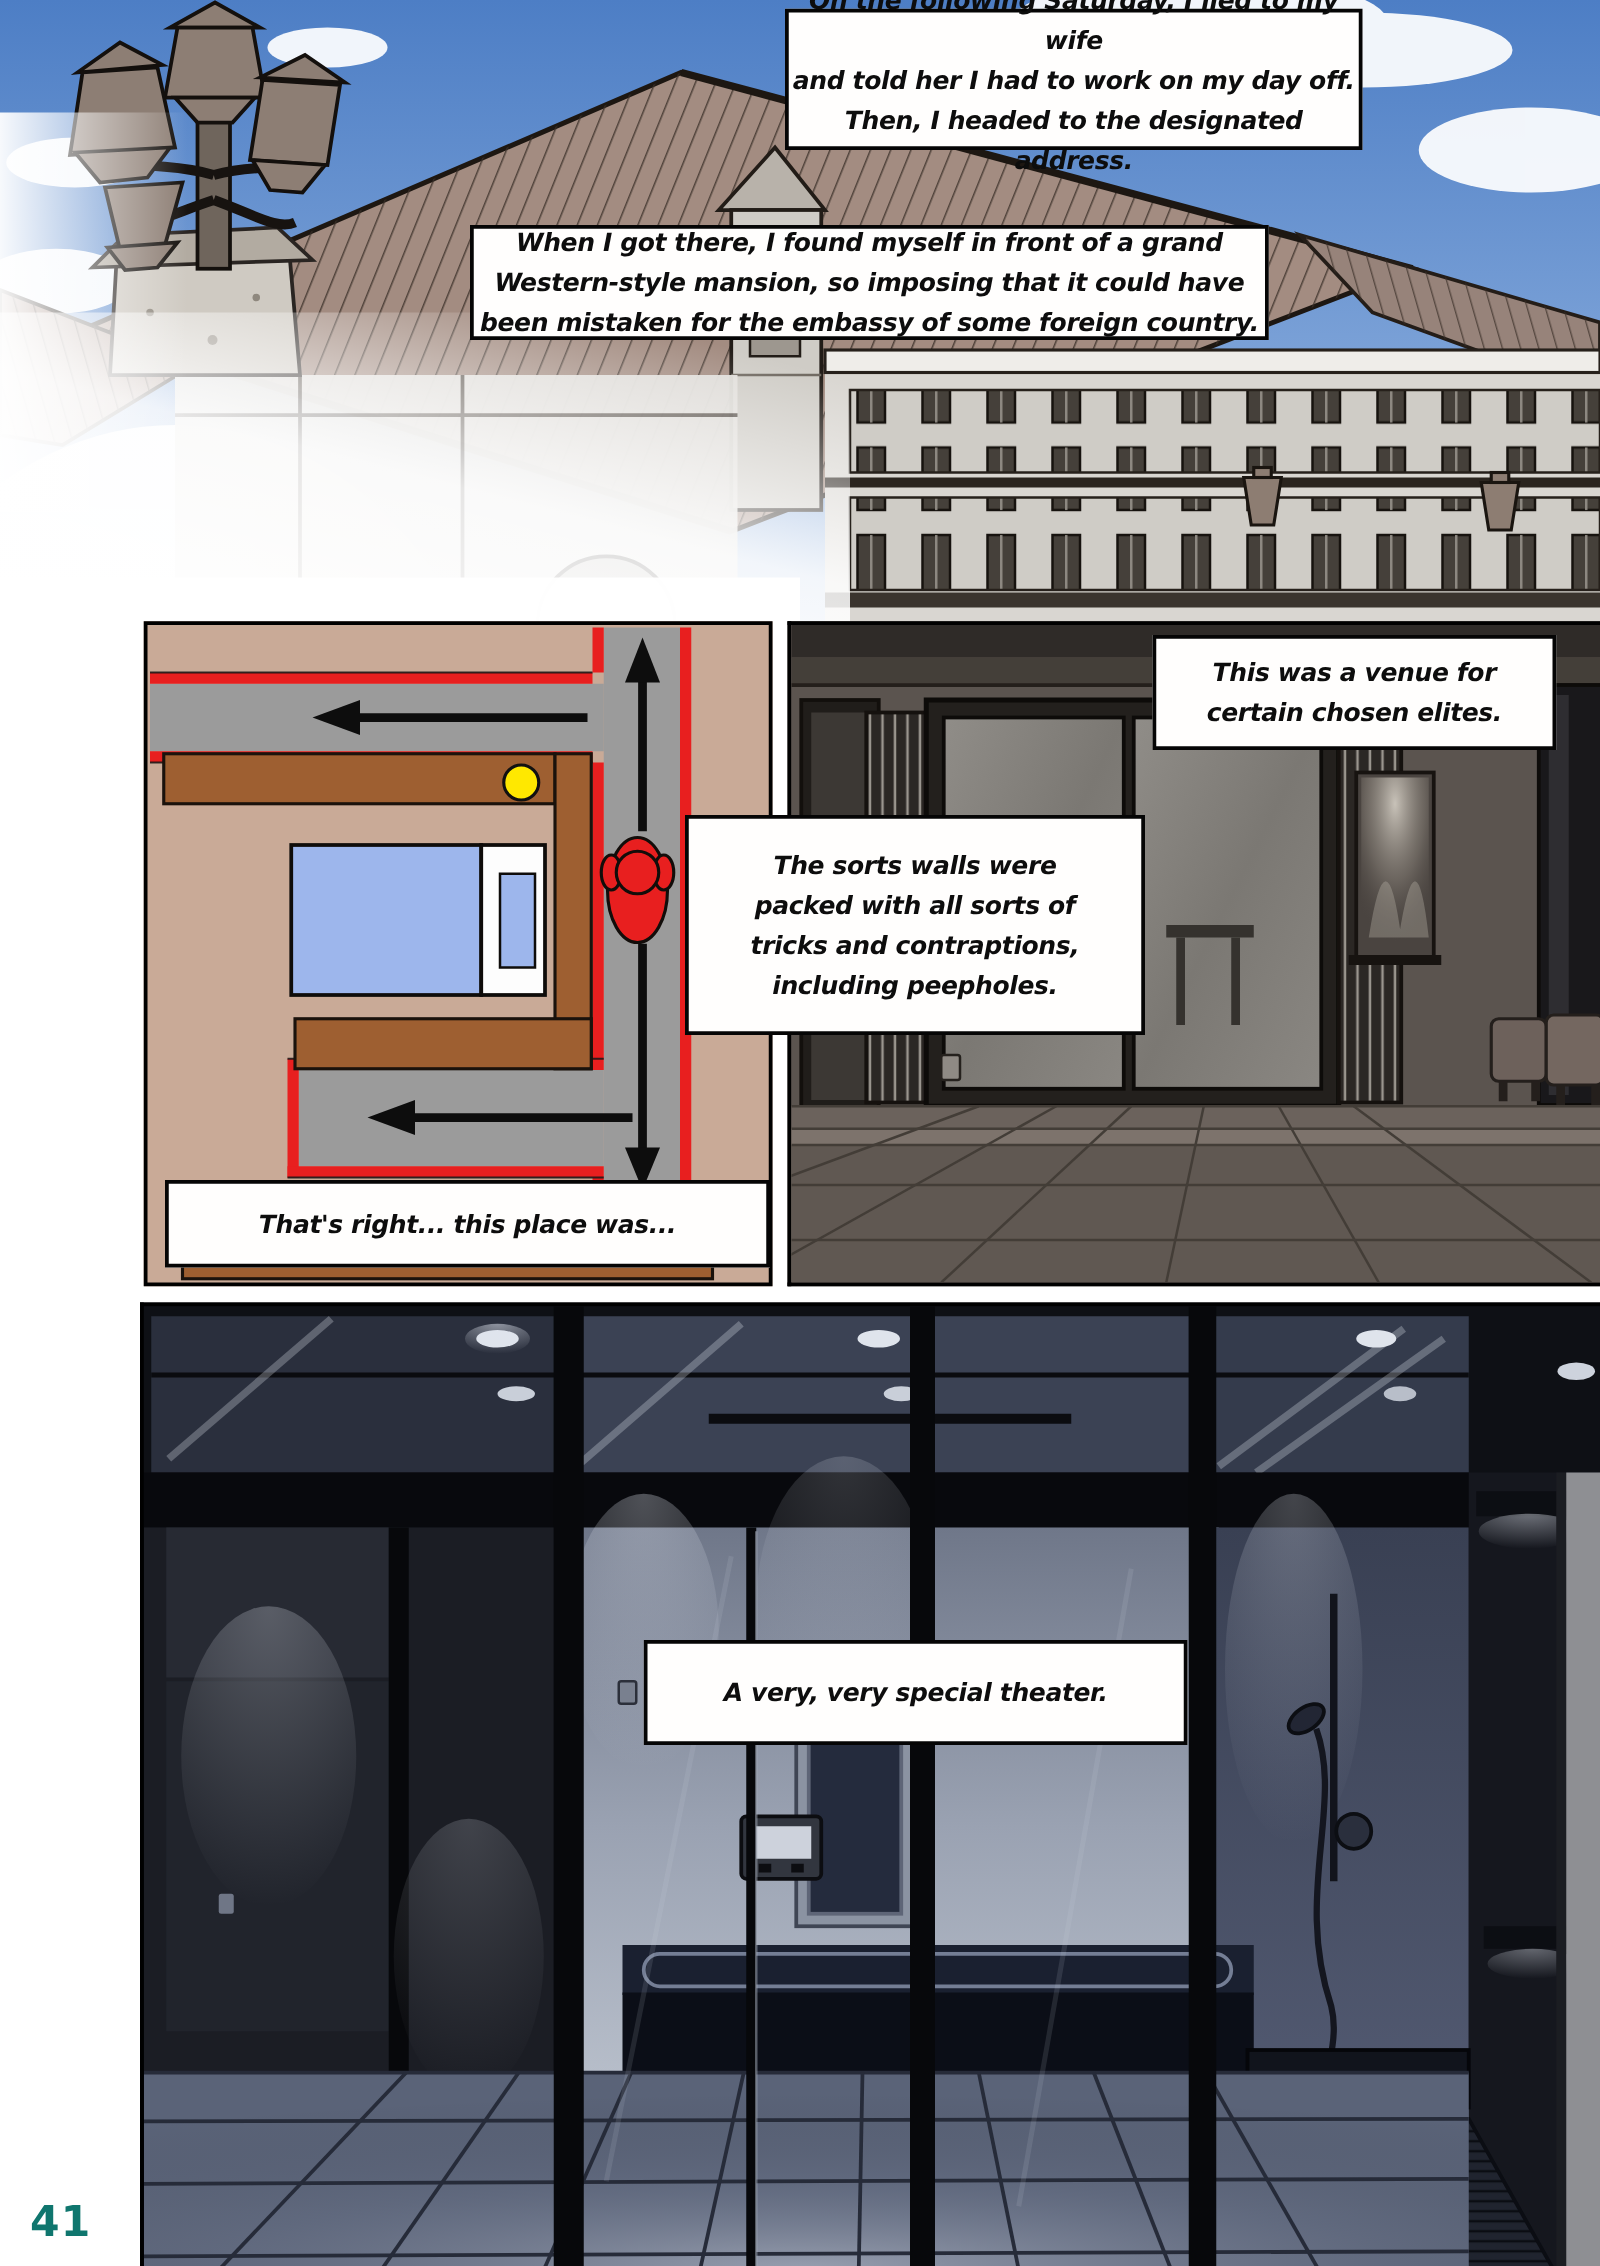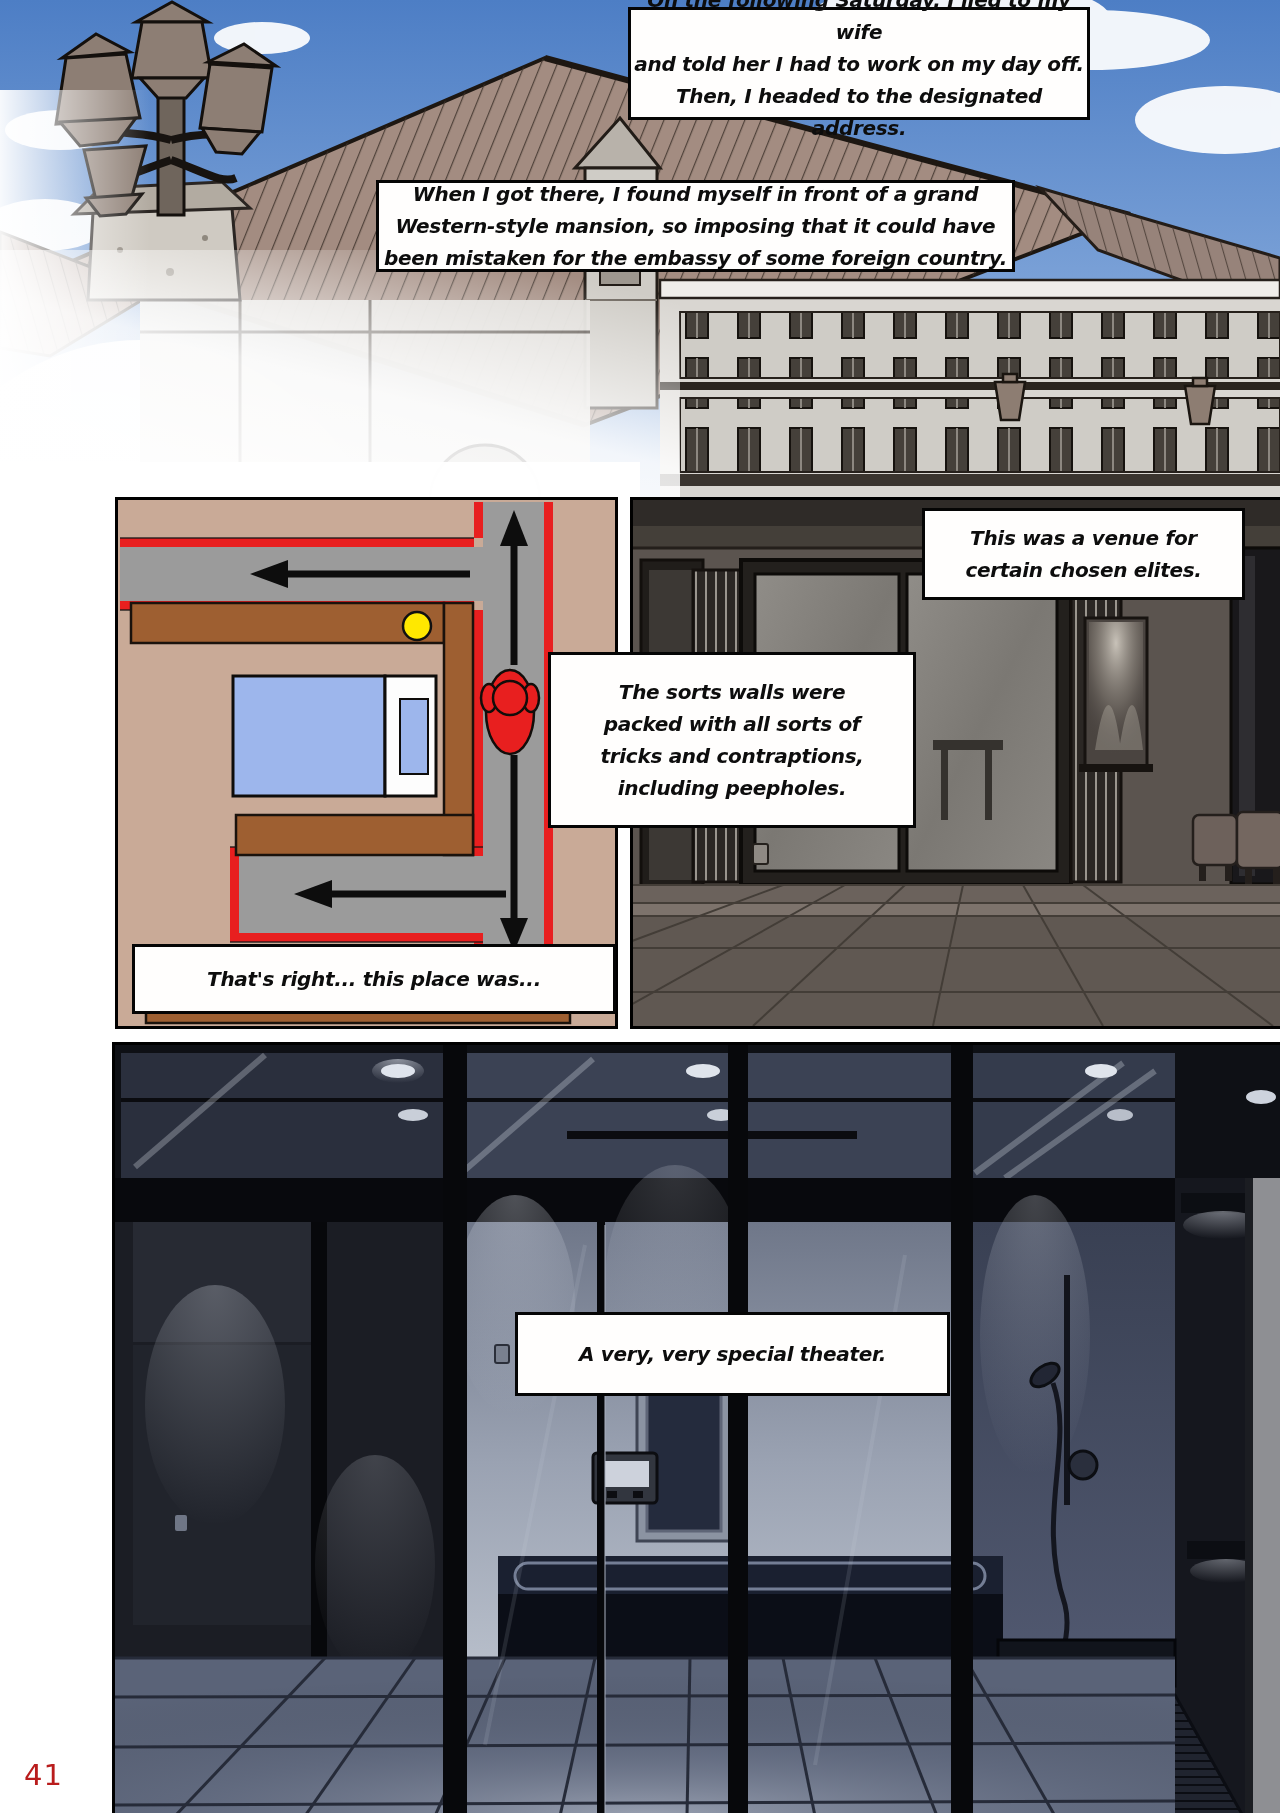--- a/index.html
+++ b/index.html
@@ -4,22 +4,22 @@
 <style>
   html,body{margin:0;padding:0;background:#ffffff;}
   #page{position:relative;width:1280px;height:1813px;background:#ffffff;overflow:hidden;
         font-family:"DejaVu Sans",sans-serif;}
   .panel{position:absolute;box-sizing:border-box;overflow:hidden;}
   .caption{position:absolute;box-sizing:border-box;background:#fffefd;border:3px solid #050505;
            color:#0d0d0d;display:flex;align-items:center;justify-content:center;
            font-family:"DejaVu Sans",sans-serif;font-style:italic;font-weight:700;
            font-size:20px;line-height:32px;letter-spacing:-0.3px;text-align:center;z-index:30;}
   .caption span{white-space:pre-line;display:block;width:100%;}
-  #page-number{position:absolute;left:24px;top:1758px;font-size:29px;font-weight:400;
-               color:#b91c1c;letter-spacing:1px;z-index:40;}
+  #page-number{position:absolute;left:24px;top:1758px;font-size:34px;font-weight:700;
+               color:#0f766e;letter-spacing:1px;z-index:40;}
   svg{display:block;}
 </style>
 </head>
 <body>
 
 <div id="page">
 
   <div class="panel" style="left:0;top:0;width:1280px;height:500px;">
     <svg width="1280" height="500" viewBox="0 0 1280 500">
       <defs>

